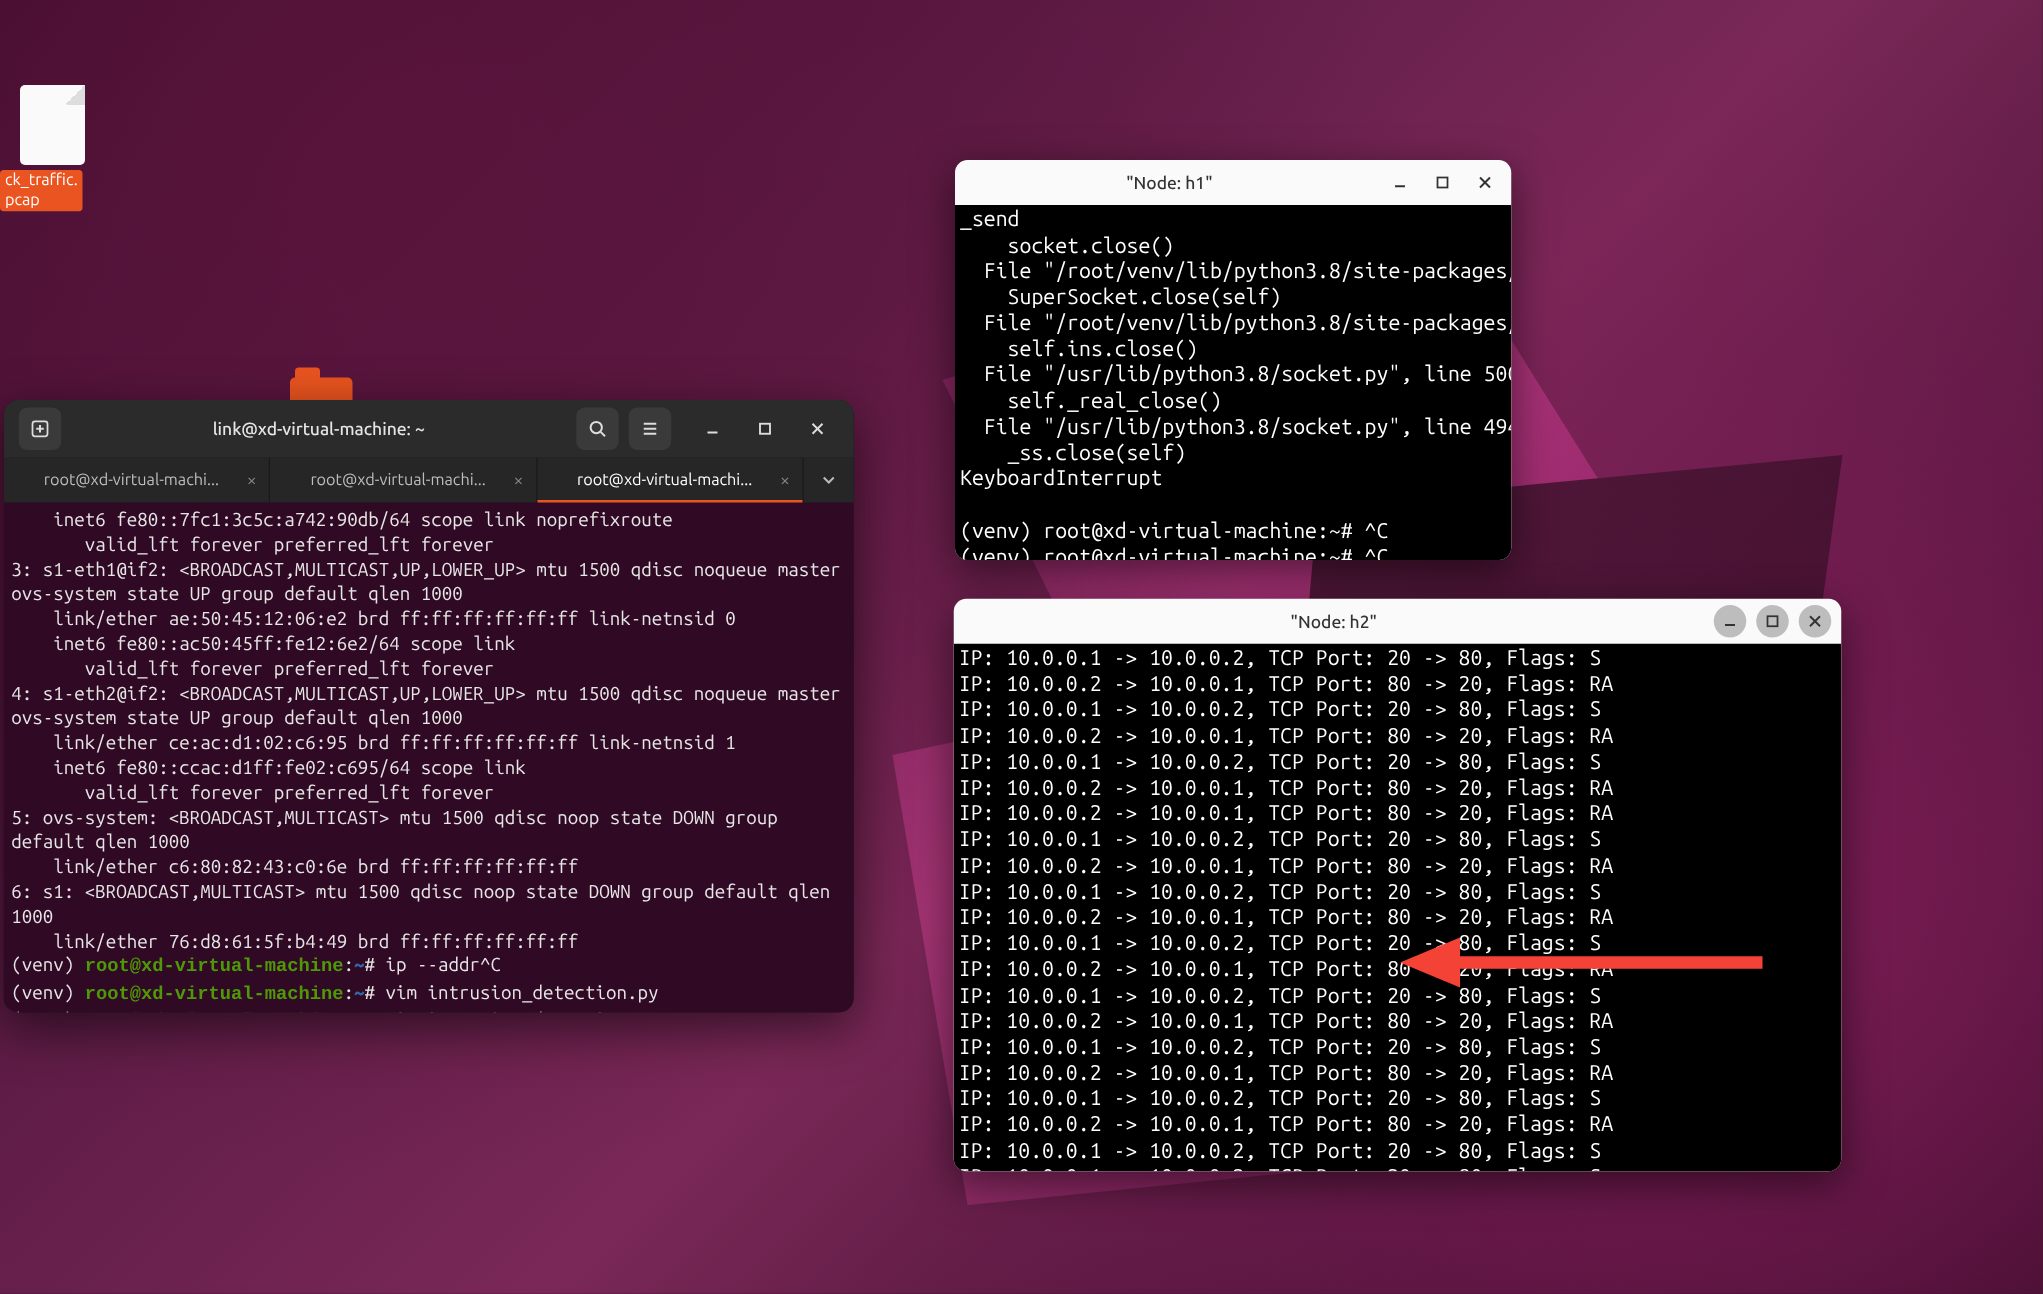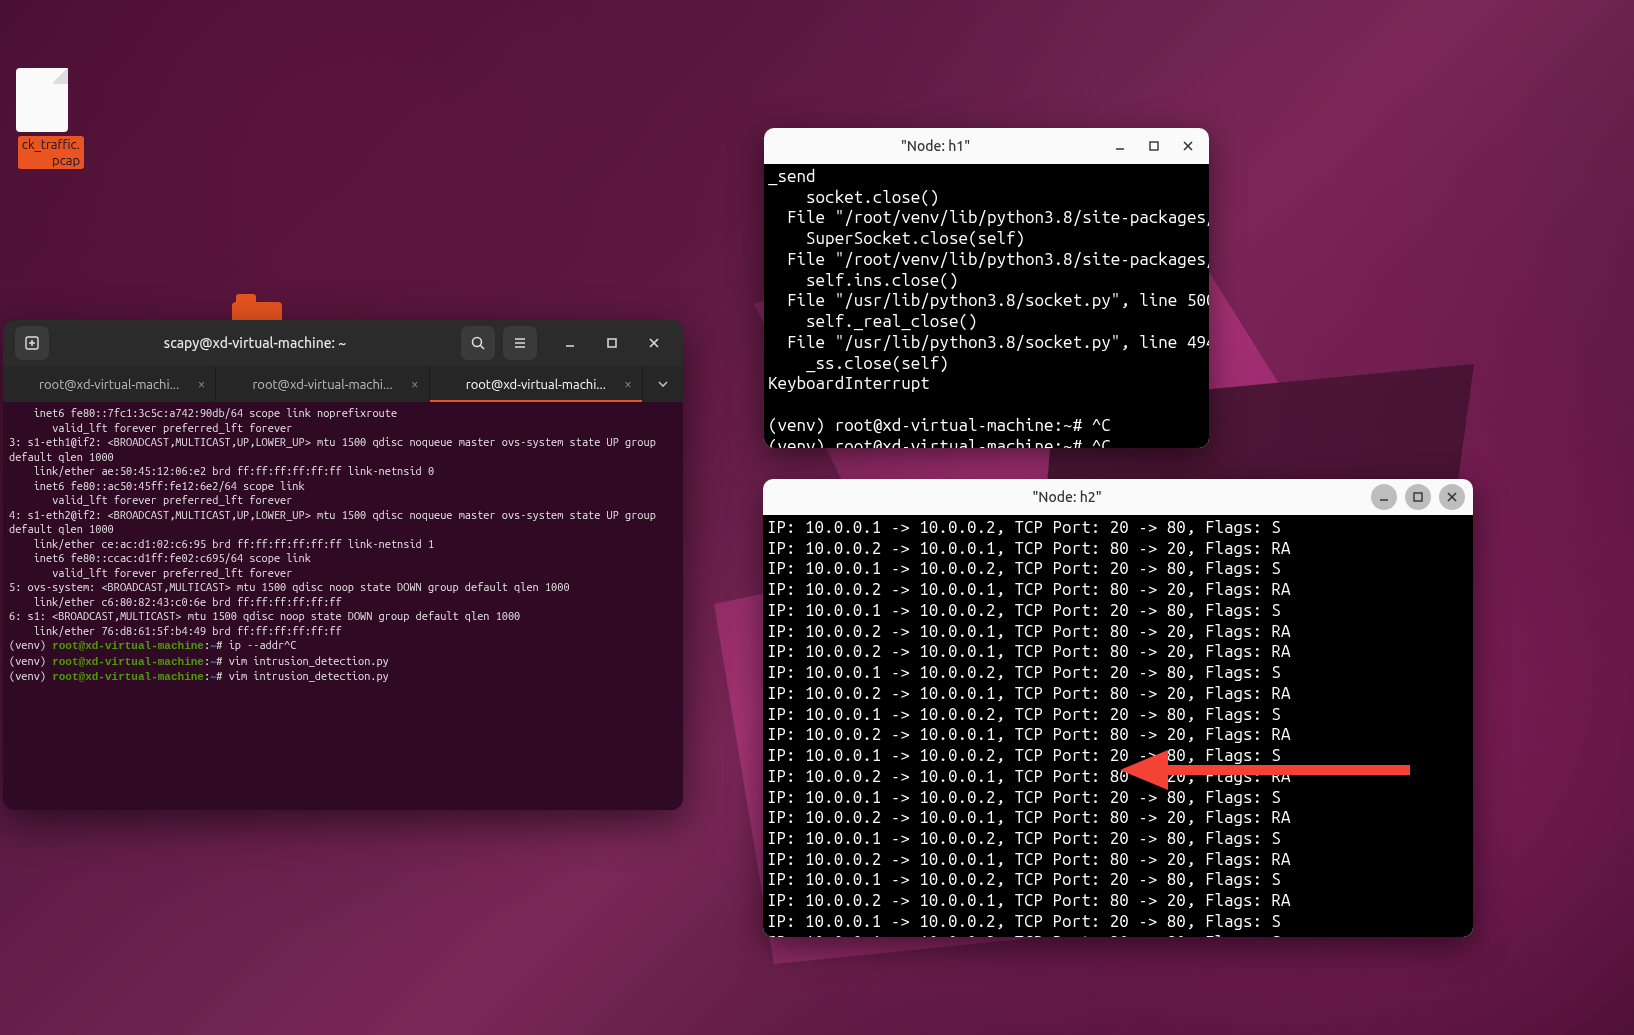--- a/index.html
+++ b/index.html
@@ -18,22 +18,22 @@
   .facet {
     position: absolute;
     mix-blend-mode: overlay;
     opacity: 0.35;
   }
 
   
   .desktop-icon {
     position: absolute;
     width: 84px;
-    text-align: right;
-    color: #0f172a;
+    text-align: left;
+    color: #ffffff;
     font-size: 13px;
     cursor: pointer;
   }
   .file-glyph {
     width: 52px; height: 64px;
     margin: 0 auto 4px;
     background: #fafafa;
     border-radius: 4px;
     position: relative;
   }
@@ -87,25 +87,26 @@
   .gnome-tabs {
     height: 36px;
     background: #262626;
     display: flex;
     align-items: stretch;
     font-size: 13px;
     color: #bdbdbd;
   }
   .gtab {
     flex: 1;
-    display: flex; align-items: center; justify-content: center;
+    display: flex; align-items: center; 
     gap: 10px;
     border-right: 1px solid #1a1a1a;
     position: relative;
     cursor: pointer;
+    padding-left: 32px;
   }
   .gtab.active {
     color: #fff;
   }
   .gtab.active::after {
     content: "";
     position: absolute; left: 0; right: 0; bottom: 0;
     height: 2px;
     background: #E95420;
   }
@@ -113,21 +114,21 @@
   .gtab-dropdown {
     width: 40px;
     display: flex; align-items: center; justify-content: center;
     cursor: pointer;
   }
   .gnome-body {
     flex: 1;
     background: #300a24;
     color: #e6e6e6;
     font-family: "Ubuntu Mono", "DejaVu Sans Mono", monospace;
-    font-size: 11px;
+    font-size: 15px;
     line-height: 1.32;
     padding: 4px 6px;
     white-space: pre-wrap;
     overflow: hidden;
   }
   .prompt-user { color: #4E9A06; font-weight: bold; font-family: Liberation Mono, monospace; }
   .prompt-path { color: #3465A4; font-weight: bold; }
 
   
   .node-win {
@@ -211,21 +212,21 @@
 
 <div class="gnome-term" style="left:3px; top:320px; width:680px; height:490px;">
   <div class="gnome-header">
     <div class="hbtn">
       <svg width="16" height="16" viewBox="0 0 16 16">
           <rect x="2" y="2" width="12" height="12" rx="2" fill="none" stroke="#ddd" stroke-width="1.4"></rect>
           <line x1="8" y1="5" x2="8" y2="11" stroke="#ddd" stroke-width="1.6"></line>
           <line x1="5" y1="8" x2="11" y2="8" stroke="#ddd" stroke-width="1.6"></line>
         </svg>
     </div>
-    <div class="gnome-title">scapy@xd-virtual-machine: ~</div>
+    <div class="gnome-title">link@xd-virtual-machine: ~</div>
     <div class="hbtn">
       <svg width="16" height="16" viewBox="0 0 16 16">
           <circle cx="7" cy="7" r="4.5" fill="none" stroke="#ddd" stroke-width="1.6"></circle>
           <line x1="10.5" y1="10.5" x2="14" y2="14" stroke="#ddd" stroke-width="1.6"></line>
         </svg>
     </div>
     <div class="hbtn">
       <svg width="16" height="16" viewBox="0 0 16 16">
           <line x1="3" y1="4" x2="13" y2="4" stroke="#ddd" stroke-width="1.6"></line>
           <line x1="3" y1="8" x2="13" y2="8" stroke="#ddd" stroke-width="1.6"></line>

